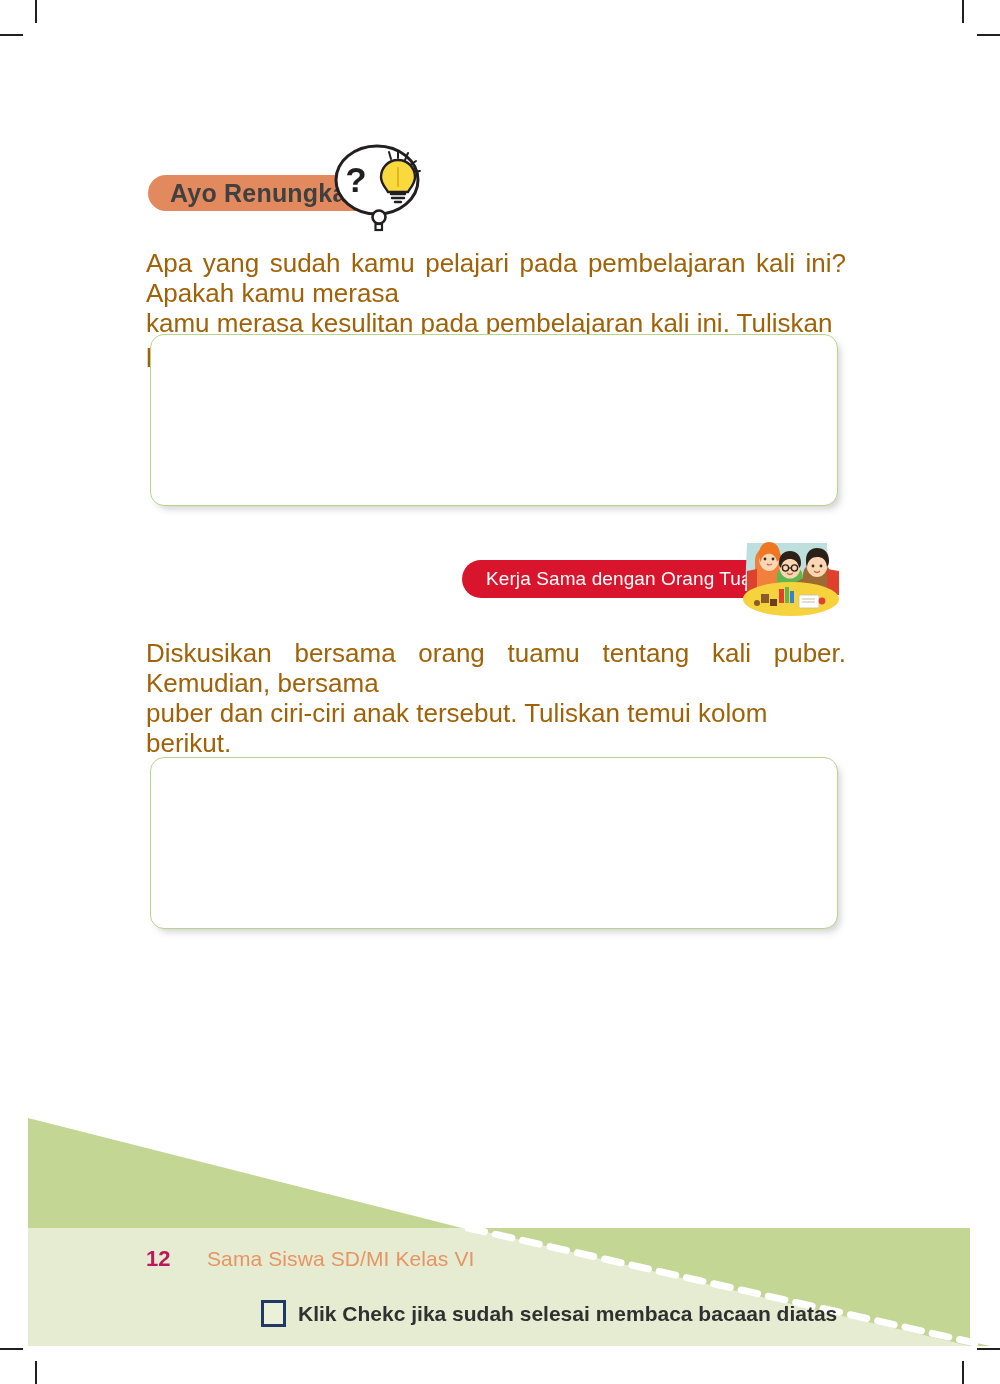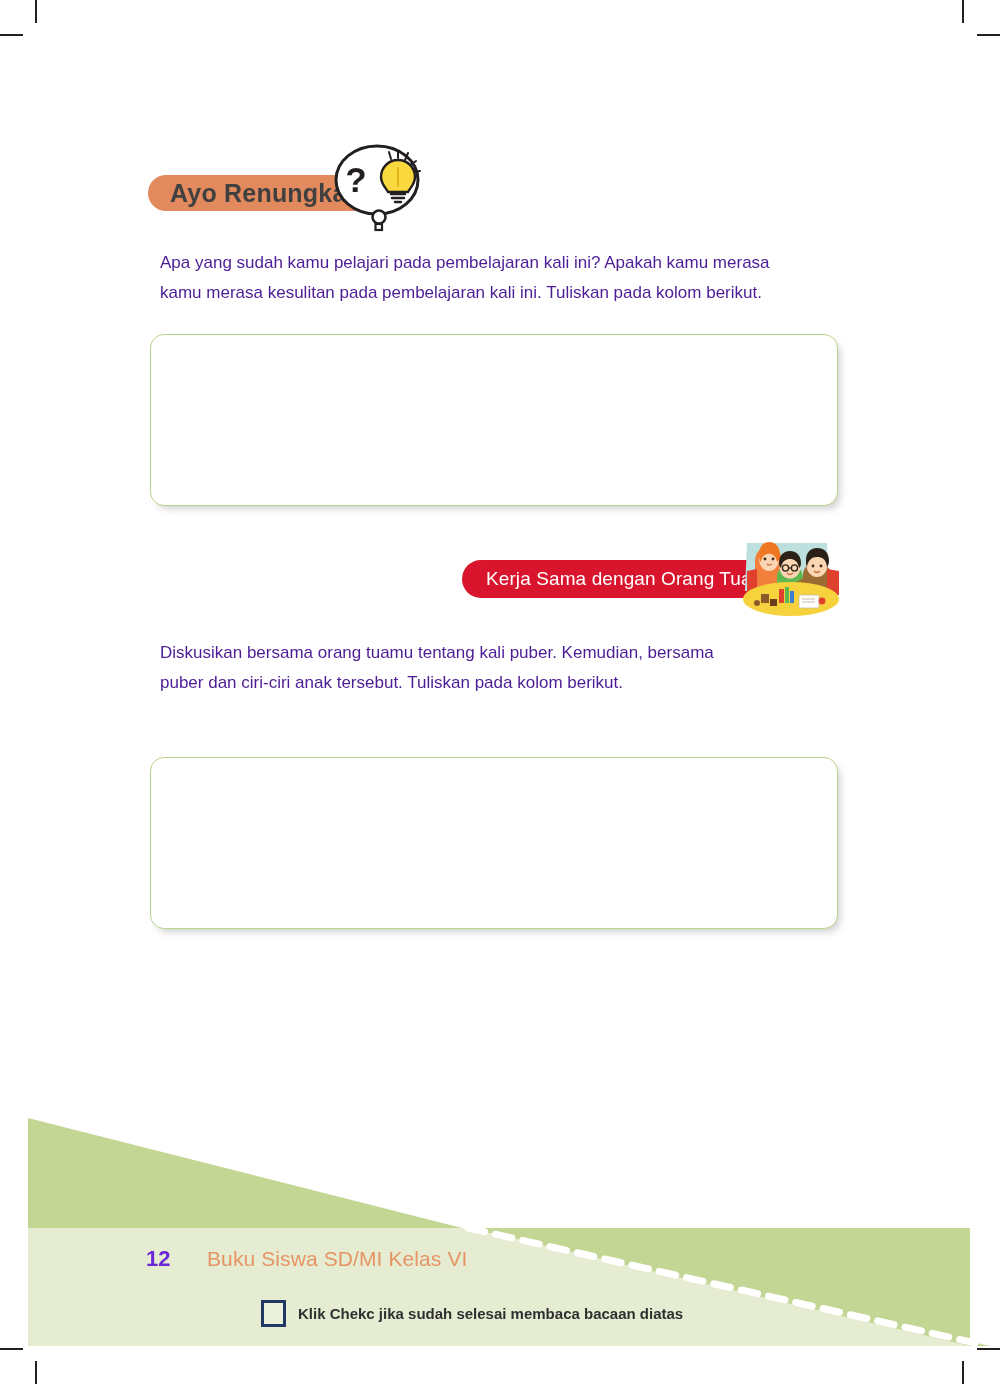--- a/index.html
+++ b/index.html
@@ -62,24 +62,24 @@
   }
   .bulb-wrap {
     position: absolute;
     left: 182px; top: -32px;
     width: 96px; height: 90px;
   }
 
   
   .para {
     position: absolute;
-    left: 160px;
+    left: 146px;
     width: 700px;
-    color: #4c1d95;
-    font-size: 17px;
+    color: #a16207;
+    font-size: 26px;
     line-height: 30px;
     text-align: justify;
   }
   .para-1 { top: 248px; }
   .para-2 { top: 638px; }
   .para .lastline { text-align: left; }
 
   
   .answer-box {
     position: absolute;
@@ -118,21 +118,21 @@
   .family-wrap {
     position: absolute;
     left: 255px; top: -35px;
     width: 140px; height: 92px;
   }
 
   
   .page-number {
     position: absolute;
     left: 146px; top: 1246px;
-    color: #6d28d9;
+    color: #be185d;
     font-size: 22px;
     font-weight: bold;
   }
   .footer-title {
     position: absolute;
     left: 207px; top: 1247px;
     color: #e79465;
     font-size: 21px;
     letter-spacing: 0.1px;
     white-space: nowrap;
@@ -148,21 +148,21 @@
   .checkbox {
     width: 25px; height: 27px;
     border: 3px solid #1f3864;
     background: #eaf0da;
     box-sizing: border-box;
     flex: none;
   }
   .check-label {
     margin-left: 12px;
     color: #2f3130;
-    font-size: 15px;
+    font-size: 21px;
     font-weight: bold;
     white-space: nowrap;
   }
 </style>
 </head>
 <body>
 
 <div class="page">
 
   <div class="cropmark cm-tl-v"></div>
@@ -257,40 +257,40 @@
         <rect x="68" y="62" width="4" height="16" fill="#5fb84f"></rect>
         <rect x="73" y="66" width="4" height="12" fill="#3b7fd4"></rect>
         <circle cx="105" cy="76" r="3.4" fill="#e0412f"></circle>
         <circle cx="40" cy="78" r="3" fill="#8a5a2b"></circle>
       </svg>
     </div>
   </div>
 
   <div class="para para-2">
     <div>Diskusikan bersama orang tuamu tentang kali puber. Kemudian, bersama</div>
-    <div class="lastline">puber dan ciri-ciri anak tersebut. Tuliskan pada kolom berikut.</div>
+    <div class="lastline">puber dan ciri-ciri anak tersebut. Tuliskan temui kolom berikut.</div>
   </div>
 
   <div class="answer-box box-2"></div>
 
   <div class="footer-deco">
     <svg viewBox="0 0 1000 246" width="1000" height="246" preserveAspectRatio="none">
 
       <rect x="28" y="128" width="942" height="118" fill="#e5ecd2"></rect>
 
       <polygon points="28,18 28,128 462,128" fill="#c3d694"></polygon>
 
       <polygon points="470,128 970,128 970,246 990,246" fill="#c3d694"></polygon>
       <polygon points="470,128 970,128 970,246" fill="#c3d694"></polygon>
 
       <line x1="468" y1="128" x2="975" y2="243" stroke="#ffffff" stroke-width="7" stroke-dasharray="17 11" stroke-linecap="round"></line>
     </svg>
   </div>
 
   <div class="page-number">12</div>
-  <div class="footer-title">Buku Siswa SD/MI Kelas VI</div>
+  <div class="footer-title">Sama Siswa SD/MI Kelas VI</div>
 
   <div class="check-row">
     <div class="checkbox"></div>
     <span class="check-label">Klik Chekc jika sudah selesai membaca bacaan diatas</span>
   </div>
 
 </div>
 
 </body></html>

